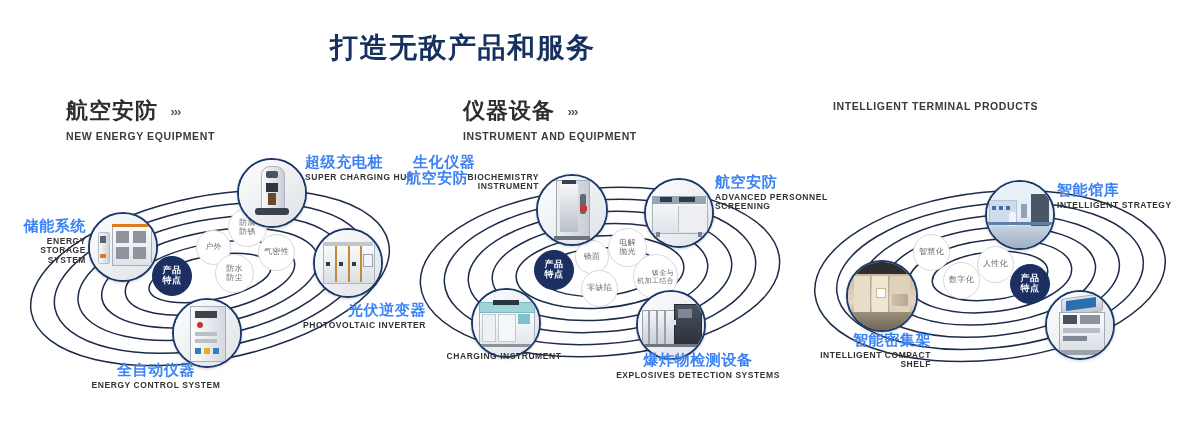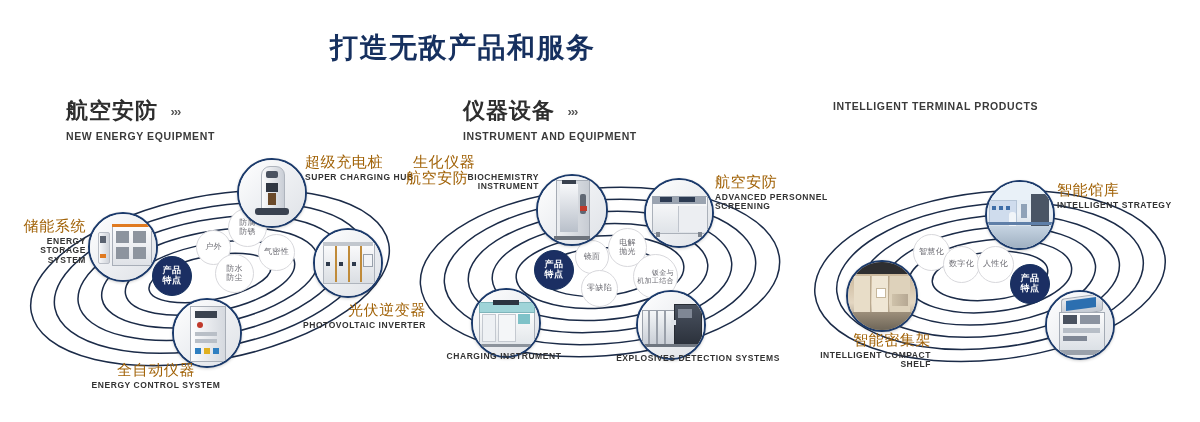--- a/index.html
+++ b/index.html
@@ -69,21 +69,21 @@
     font-size:8px;letter-spacing:.3px;
   }
   .bubble.primary{
     background:#1b2f63;color:#fff;font-weight:bold;font-size:9px;
     border:1px solid #16305f;letter-spacing:.5px;
   }
   .bubble span{display:block;padding:0 2px;white-space:pre-line;}
 
   
   .cap{position:absolute;line-height:1.12;}
-  .cap .cn{font-size:15px;font-weight:normal;color:#a16207;letter-spacing:.6px;white-space:nowrap;}
+  .cap .cn{font-size:15px;font-weight:bold;color:#3b82f6;letter-spacing:.6px;white-space:nowrap;}
   .cap .en{font-size:8.5px;font-weight:bold;color:#333;letter-spacing:.55px;margin-top:2px;}
   .cap.right{text-align:right;}
   .cap.left{text-align:left;}
   .cap.center{text-align:center;}
 
   
   .dev{position:absolute;}
   .sheen{position:absolute;inset:0;background:linear-gradient(135deg,#ffffff 0%,#eef0f3 48%,#dfe2e7 100%);}
 </style>
 </head>
@@ -309,40 +309,41 @@
         <div class="dev" style="left:10px;top:18px;width:1.5px;height:34px;background:#9aa0aa;"></div>
         <div class="dev" style="left:18px;top:18px;width:1.5px;height:34px;background:#9aa0aa;"></div>
         <div class="dev" style="left:26px;top:18px;width:1.5px;height:34px;background:#9aa0aa;"></div>
         <div class="dev" style="left:36px;top:12px;width:26px;height:40px;background:linear-gradient(180deg,#4a5260,#2b313b);border:1px solid #272c34;"></div>
         <div class="dev" style="left:40px;top:17px;width:14px;height:9px;background:#7f8795;"></div>
         <div class="dev" style="left:33px;top:28px;width:5px;height:5px;background:#dfe3e8;"></div>
         <div class="dev" style="left:6px;top:52px;width:54px;height:3px;background:#6f7680;"></div>
       </div>
     </div>
     <div class="cap center" style="left:190px;top:202px;width:226px;">
+      <div class="cn">爆炸物检测设备</div>
       <div class="en">EXPLOSIVES DETECTION SYSTEMS</div>
     </div>
   </div>
 
   <div class="cluster" id="cluster-3">
     <svg class="rings" viewBox="0 0 405 250">
       <g fill="none" stroke="#1b2b48" stroke-width="1.5" transform="rotate(-6 195 126)">
         <ellipse cx="195" cy="126" rx="58" ry="24"></ellipse>
         <ellipse cx="195" cy="126" rx="82" ry="36"></ellipse>
         <ellipse cx="195" cy="126" rx="106" ry="48"></ellipse>
         <ellipse cx="195" cy="126" rx="130" ry="60"></ellipse>
         <ellipse cx="195" cy="126" rx="154" ry="72"></ellipse>
         <ellipse cx="195" cy="126" rx="176" ry="84"></ellipse>
       </g>
     </svg>
 
     <div class="bubble light" style="left:118px;top:84px;width:35px;height:35px;">
       <span>智慧化</span>
     </div>
-    <div class="bubble light" style="left:148px;top:96px;width:35px;height:35px;">
+    <div class="bubble light" style="left:148px;top:112px;width:35px;height:35px;">
       <span>数字化</span>
     </div>
     <div class="bubble light" style="left:182px;top:96px;width:35px;height:35px;">
       <span>人性化</span>
     </div>
     <div class="bubble primary" style="left:215px;top:114px;width:38px;height:38px;">
       <span>产品
 特点</span>
     </div>
 

